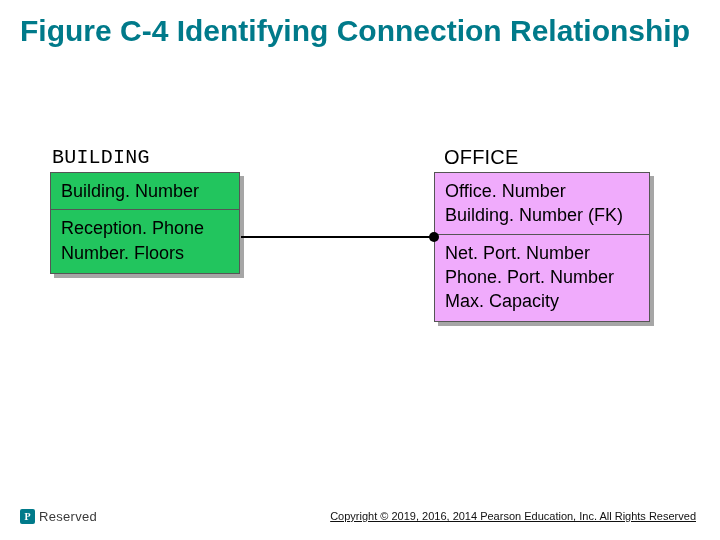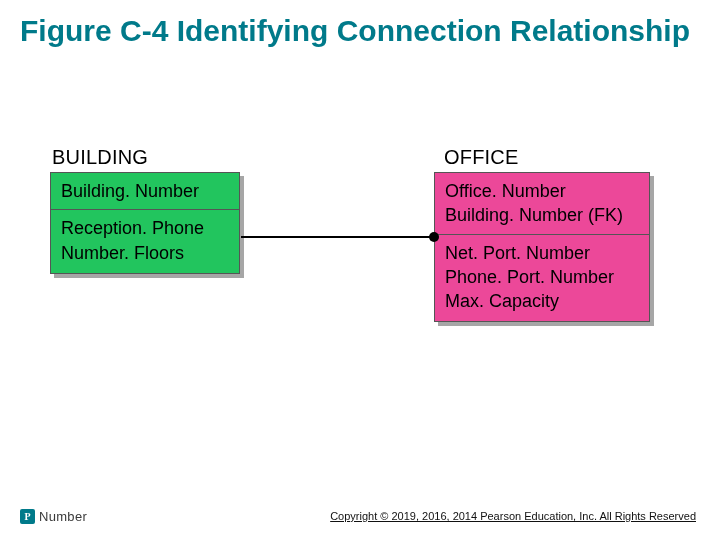--- a/index.html
+++ b/index.html
@@ -3,42 +3,42 @@
 <meta charset="utf-8">
 <style>
   * { box-sizing: border-box; margin: 0; padding: 0; }
   html, body { width: 720px; height: 540px; background: #fff; font-family: Arial, Helvetica, sans-serif; }
   .slide { position: relative; width: 716px; height: 540px; }
   .title { position: absolute; left: 20px; top: 14px; right: 20px; color: #007a8a; font-weight: 700; font-size: 30px; line-height: 1.15; }
   .diagram { position: absolute; left: 50px; top: 146px; width: 620px; height: 230px; }
   .entity-label { position: absolute; font-size: 20px; font-weight: 400; color: #000; letter-spacing: 0.2px; }
   .entity { position: absolute; border: 1.5px solid #555; box-shadow: 4px 4px 0 rgba(0,0,0,0.35); }
   .entity.blue { background: #22c55e; }
-  .entity.orange { background: #ec4899; }
+  .entity.orange { background: #f0abfc; }
   .pk { border-bottom: 1.5px solid #555; padding: 6px 10px 6px 10px; }
   .attrs { padding: 6px 10px 8px 10px; }
   .pk div, .attrs div { font-size: 18px; line-height: 1.35; color: #000; }
   .connector { position: absolute; height: 2px; background: #000; }
   .dot { position: absolute; width: 10px; height: 10px; background: #000; border-radius: 50%; transform: translate(-50%, -50%); }
   .footer { position: absolute; left: 20px; bottom: 18px; right: 20px; height: 20px; }
   .copyright { position: absolute; right: 0; bottom: 0; font-size: 11px; color: #111; text-decoration: underline; }
   .logo-wrap { position: absolute; left: 0; bottom: -2px; display: flex; align-items: center; gap: 4px; }
   .logo-mark { width: 15px; height: 15px; background: #007a8a; border-radius: 2px; display: flex; align-items: center; justify-content: center; }
   .logo-mark span { color: #fff; font-weight: 700; font-size: 10px; font-family: Georgia, serif; }
   .logo-text { font-size: 13px; color: #3a3a3a; letter-spacing: 0.3px; }
 </style>
 </head>
 <body>
 
 <div class="slide">
   <div class="title">Figure C-4 Identifying Connection Relationship</div>
 
   <div class="diagram">
 
-    <div class="entity-label" style="left:2px; top:0;">BUILDING</div>
+    <div class="entity-label" style="left:2px; top:0;font-family:Liberation Mono, monospace;">BUILDING</div>
     <div class="entity blue" style="left:0; top:26px; width:190px;">
       <div class="pk">
         <div>Building. Number</div>
       </div>
       <div class="attrs">
         <div>Reception. Phone</div>
         <div>Number. Floors</div>
       </div>
     </div>
 
@@ -57,17 +57,17 @@
 
     <div class="connector" style="left:191px; top:90px; width:193px;"></div>
     <div class="dot" style="left:384px; top:91px;"></div>
   </div>
 
   <div class="footer">
     <div class="logo-wrap">
       <div class="logo-mark">
           <span>P</span>
         </div>
-      <div class="logo-text">Number</div>
+      <div class="logo-text">Reserved</div>
     </div>
     <div class="copyright">Copyright © 2019, 2016, 2014 Pearson Education, Inc. All Rights Reserved</div>
   </div>
 </div>
 
 </body></html>

